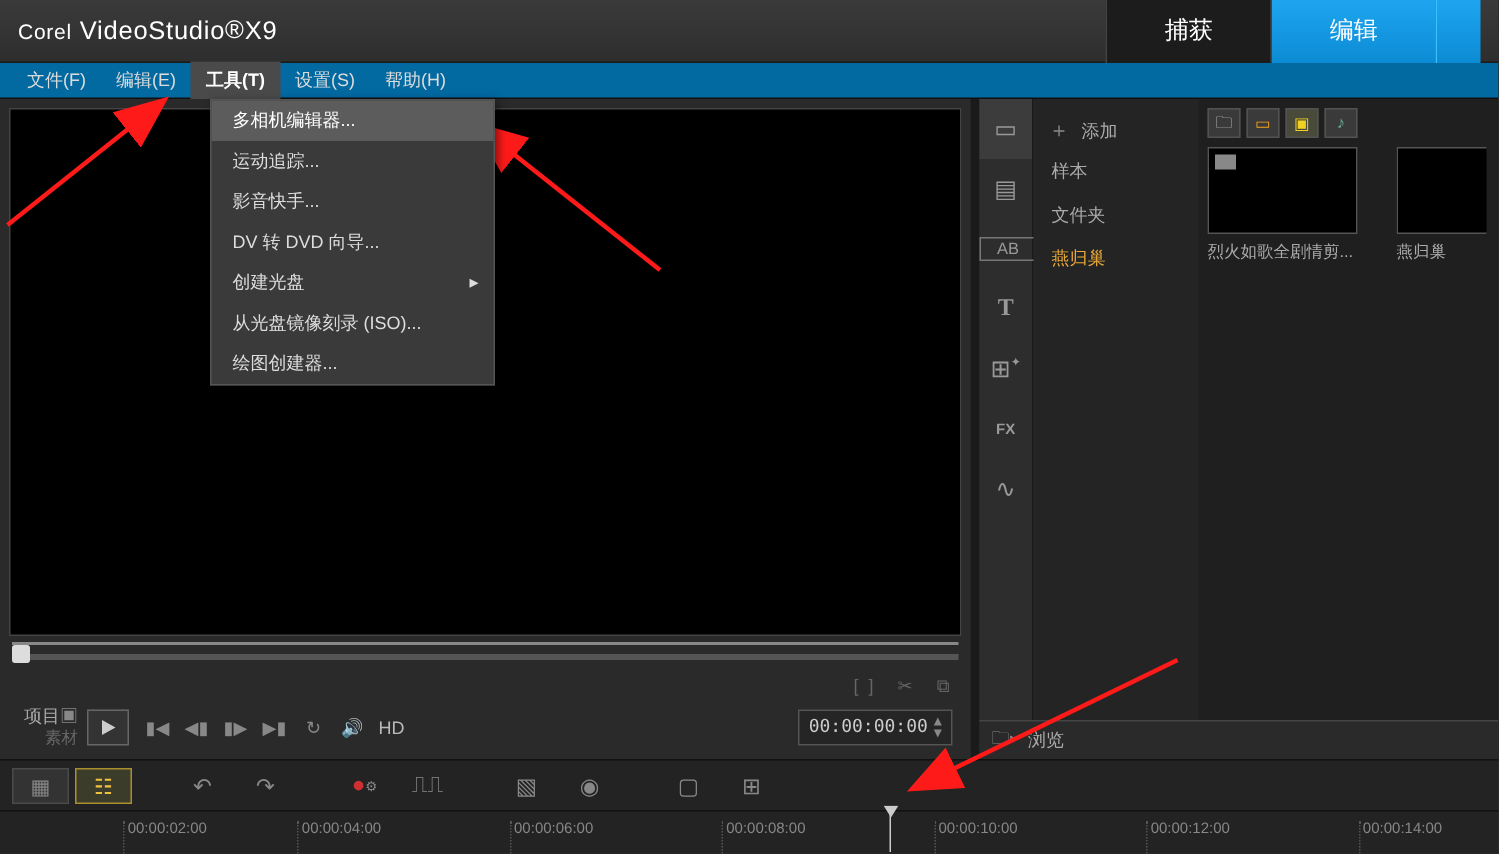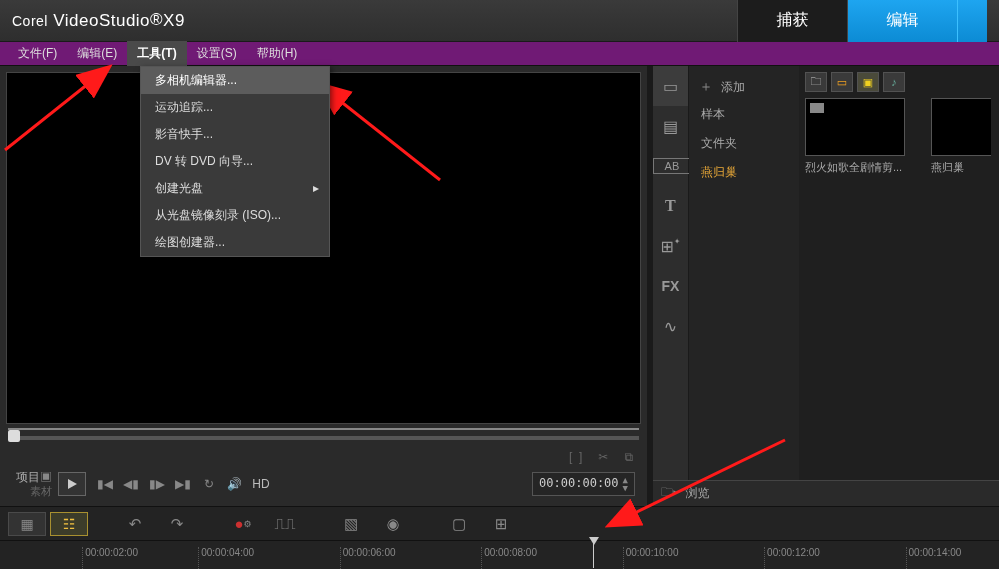--- a/index.html
+++ b/index.html
@@ -28,21 +28,21 @@
 .tabs-right { margin-left: auto; display: flex; height: 42px; }
 .main-tab {
   height: 42px; display: flex; align-items: center; justify-content: center;
   min-width: 110px; font-size: 16px; color: #fff;
   border-left: 1px solid #444;
 }
 .main-tab.capture { background: #1c1c1c; }
 .main-tab.edit { background: #0ea5e9; background: linear-gradient(#1ea5f0,#0c8bd4); }
 .main-tab.cut { min-width: 30px; background: linear-gradient(#1ea5f0,#0c8bd4); border-left:1px solid #3cc0ff;}
 .menubar {
-  height: 24px; background: #701a75; display: flex; align-items: center; padding: 0 8px;
+  height: 24px; background: #0369a1; display: flex; align-items: center; padding: 0 8px;
   font-size: 12px; color: #ddd; border-bottom: 1px solid #111;
 }
 .menu-item { padding: 4px 10px; cursor: default; position: relative; }
 .menu-item.active { background: #4a4a4a; color: #fff; font-weight: bold; }
 .dropdown {
   position: absolute; top: 66px; left: 140px; width: 190px;
   background: #3a3a3a; border: 1px solid #555; z-index: 50;
   box-shadow: 2px 2px 6px rgba(0,0,0,0.5);
 }
 .dd-item { padding: 5px 14px; font-size: 12px; color: #ddd; border-bottom: 0; position: relative;}
@@ -178,21 +178,21 @@
   <div class="split-gap"></div>
 
   <div class="library-pane">
     <div class="lib-body">
       <div class="sidebar-icons">
         <div class="side-ic sel">▭</div>
         <div class="side-ic">▤</div>
         <div class="side-ic" style="font-size:11px;border:1px solid #777;width:38px;height:16px;margin:12px auto;">AB</div>
         <div class="side-ic" style="font-weight:bold;font-family:serif;">T</div>
         <div class="side-ic">⊞<span style="font-size:8px;position:relative;top:-5px;">✦</span></div>
-        <div class="side-ic" style="font-weight:bold;font-size:14px;">FX</div>
+        <div class="side-ic" style="font-weight:bold;font-size:10px;">FX</div>
         <div class="side-ic">∿</div>
       </div>
       <div class="lib-mid">
         <div class="lib-add">
             <span class="plus">＋</span>
             <span>添加</span>
           </div>
         <div class="lib-folder">样本</div>
         <div class="lib-folder">文件夹</div>
         <div class="lib-folder sel">燕归巢</div>

